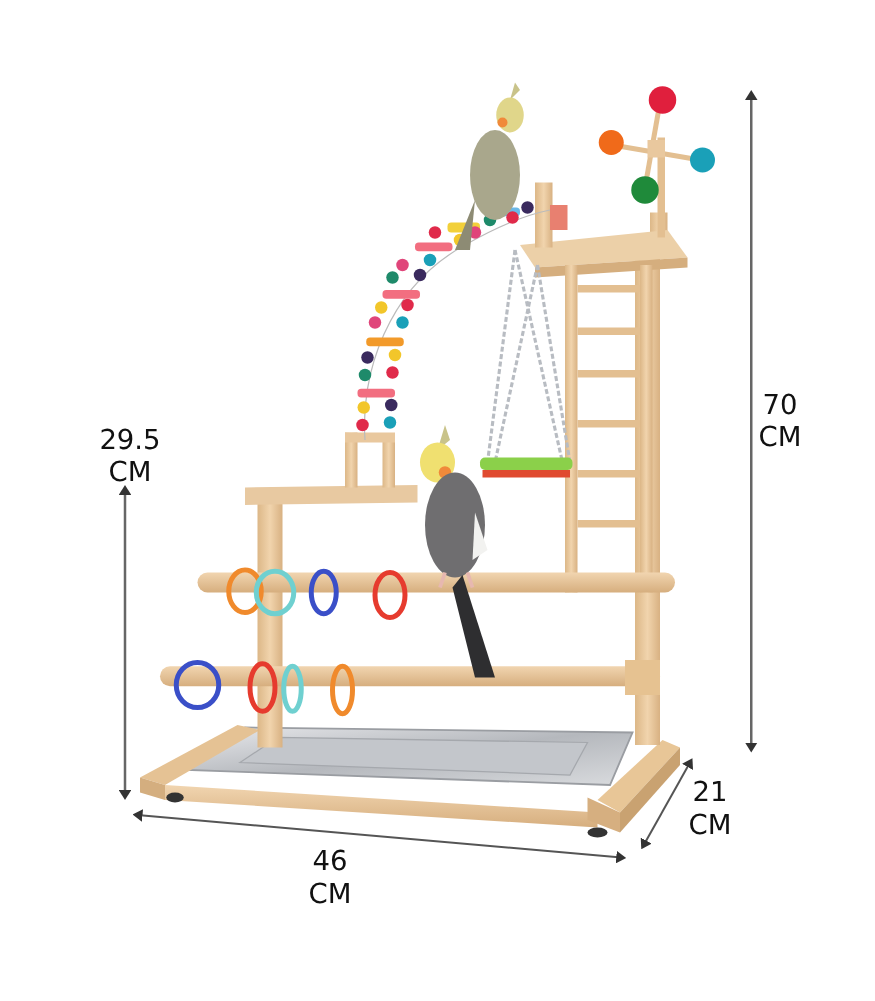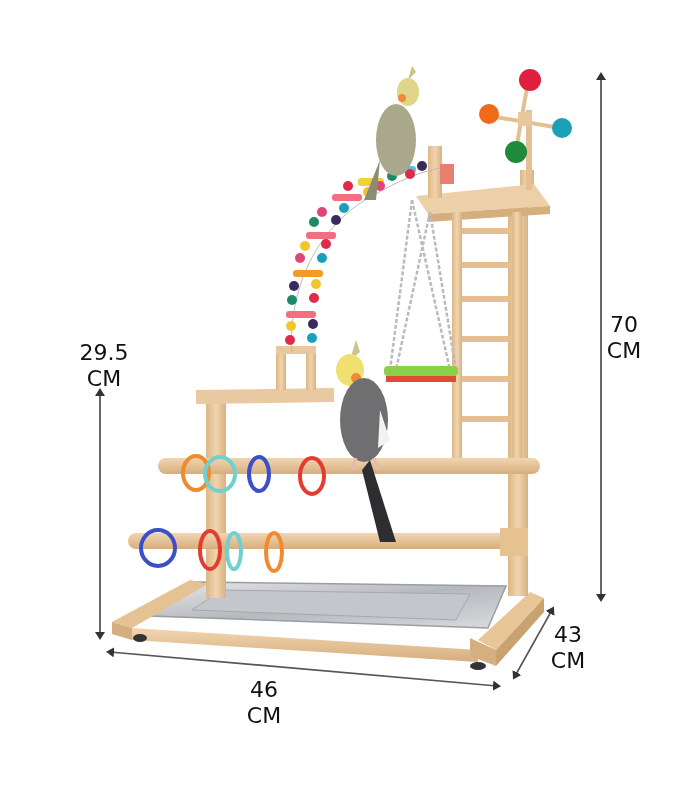--- a/index.html
+++ b/index.html
@@ -194,15 +194,15 @@
 </div>
 <div class="dim-label" id="lbl-height-right">
   <span>70</span>
   <span>CM</span>
 </div>
 <div class="dim-label" id="lbl-width">
   <span>46</span>
   <span>CM</span>
 </div>
 <div class="dim-label" id="lbl-depth">
-  <span>43</span>
+  <span>21</span>
   <span>CM</span>
 </div>
 
 </body></html>

